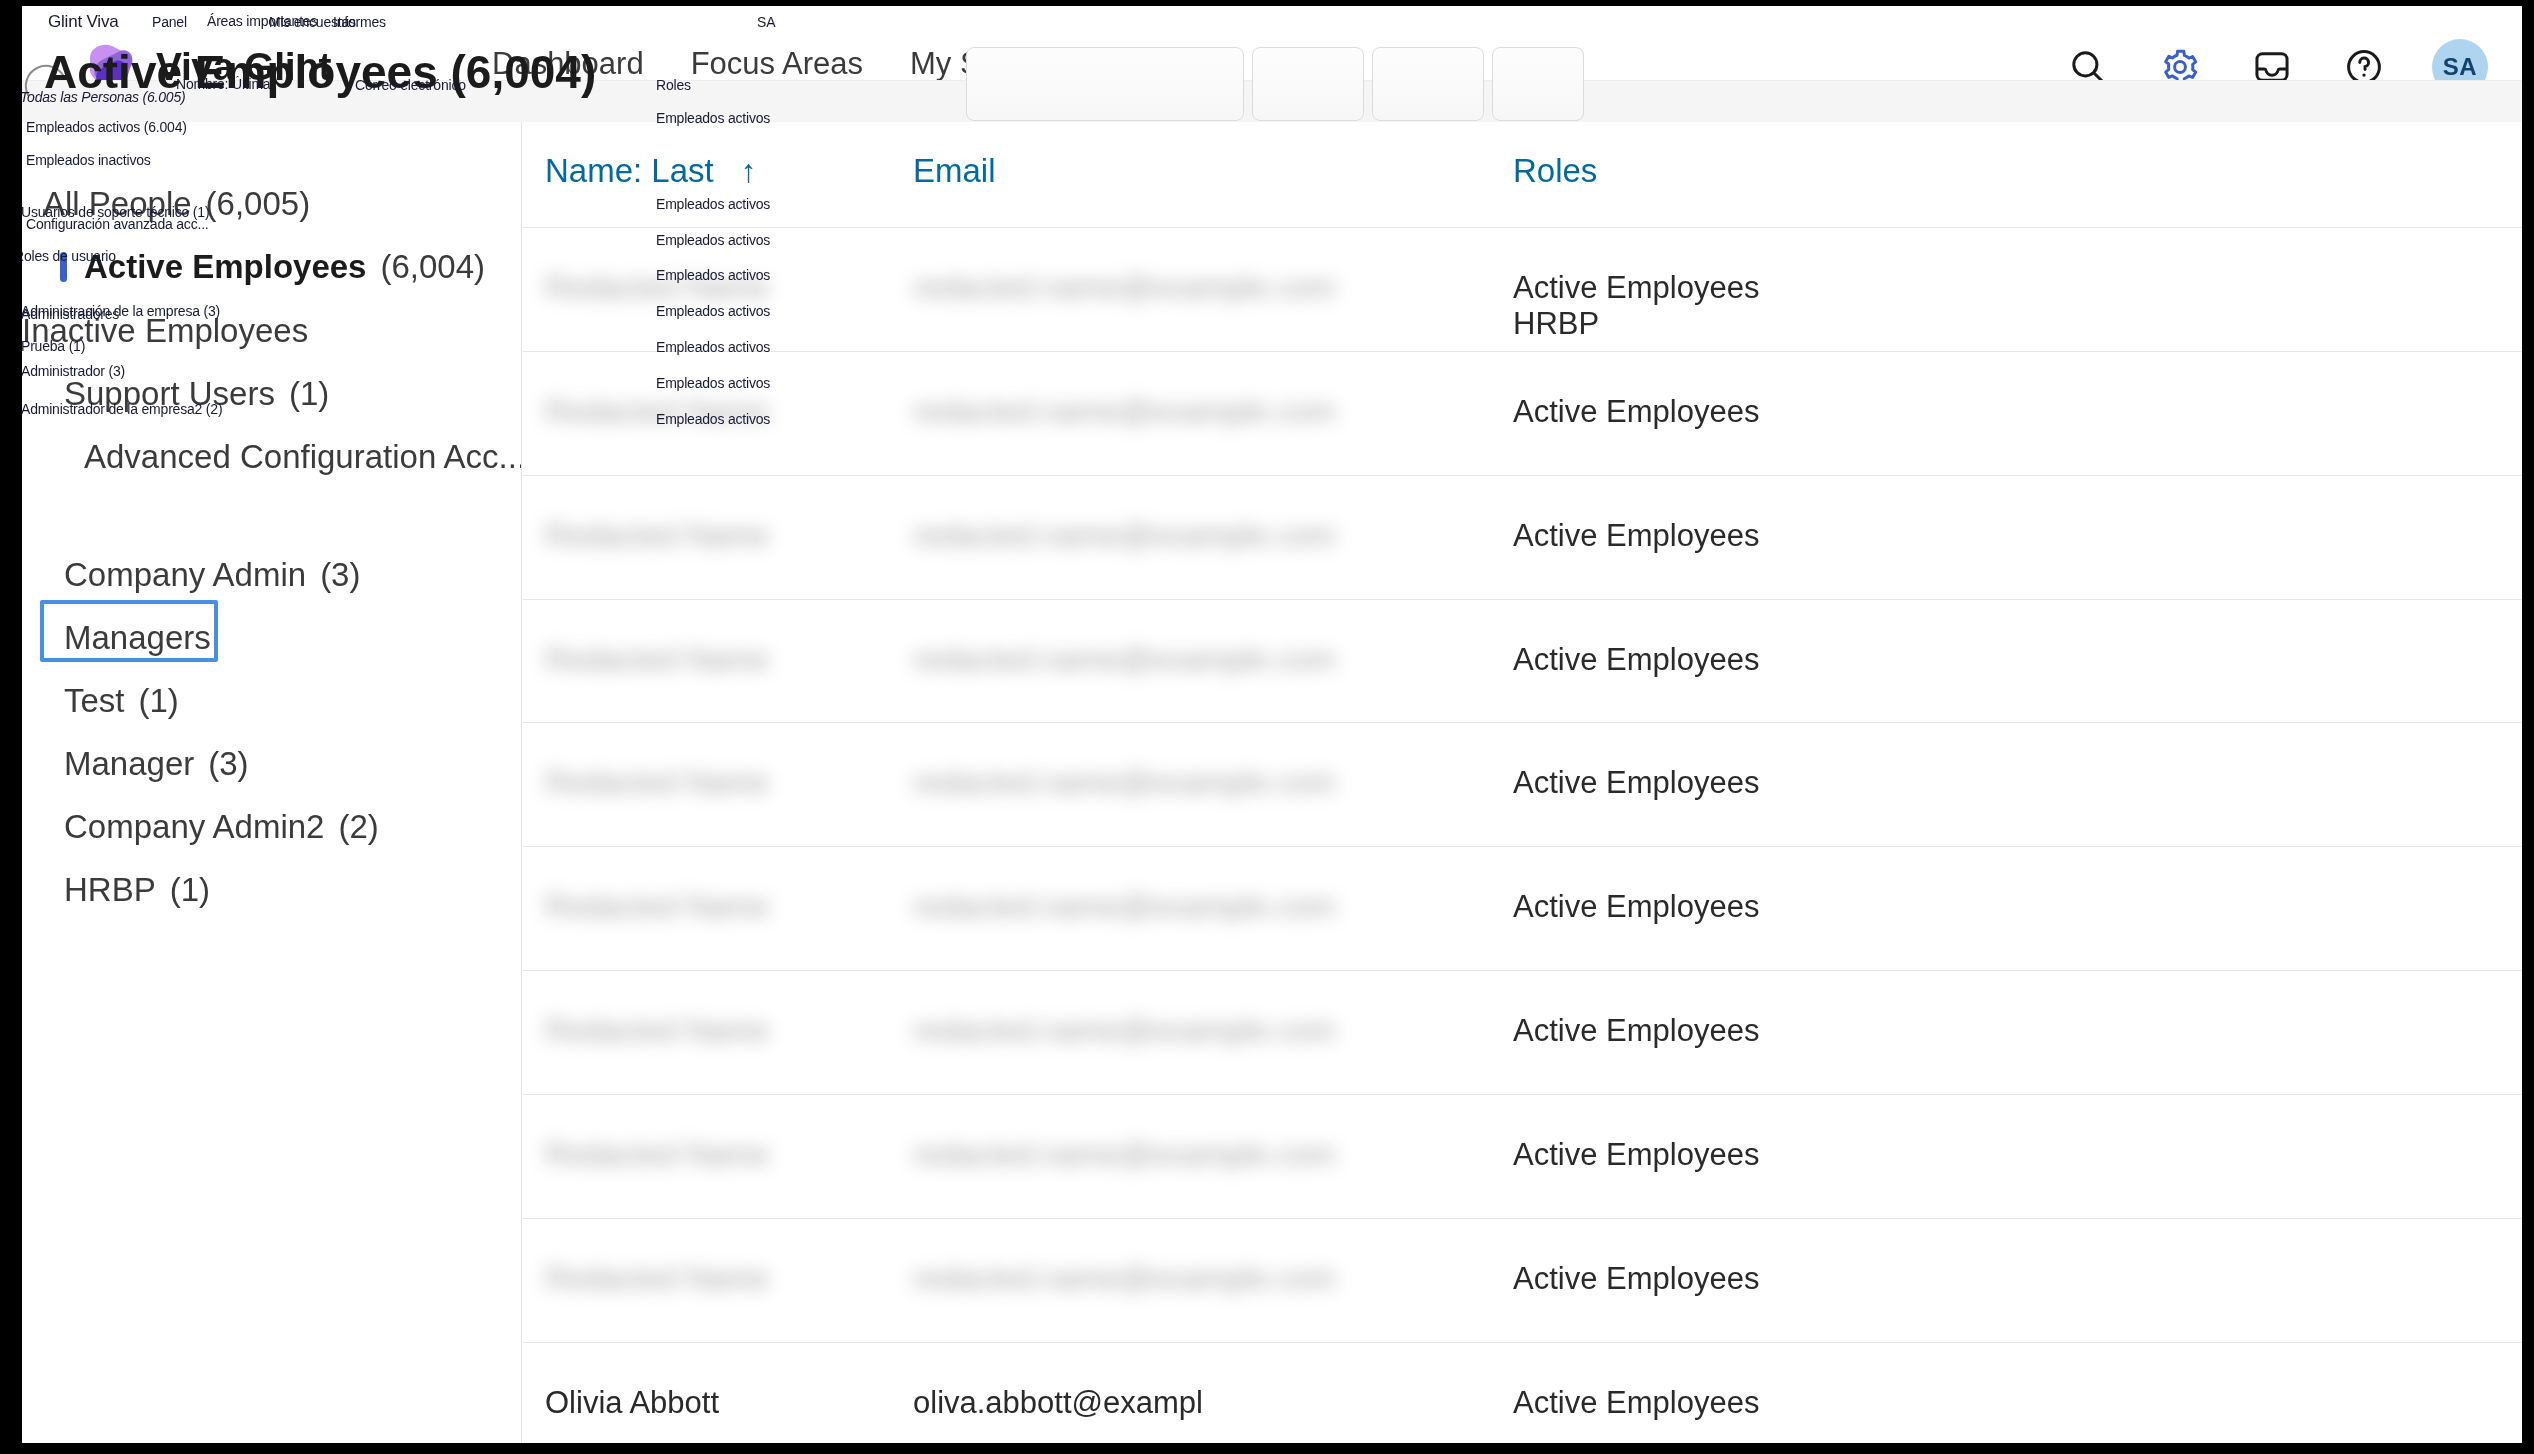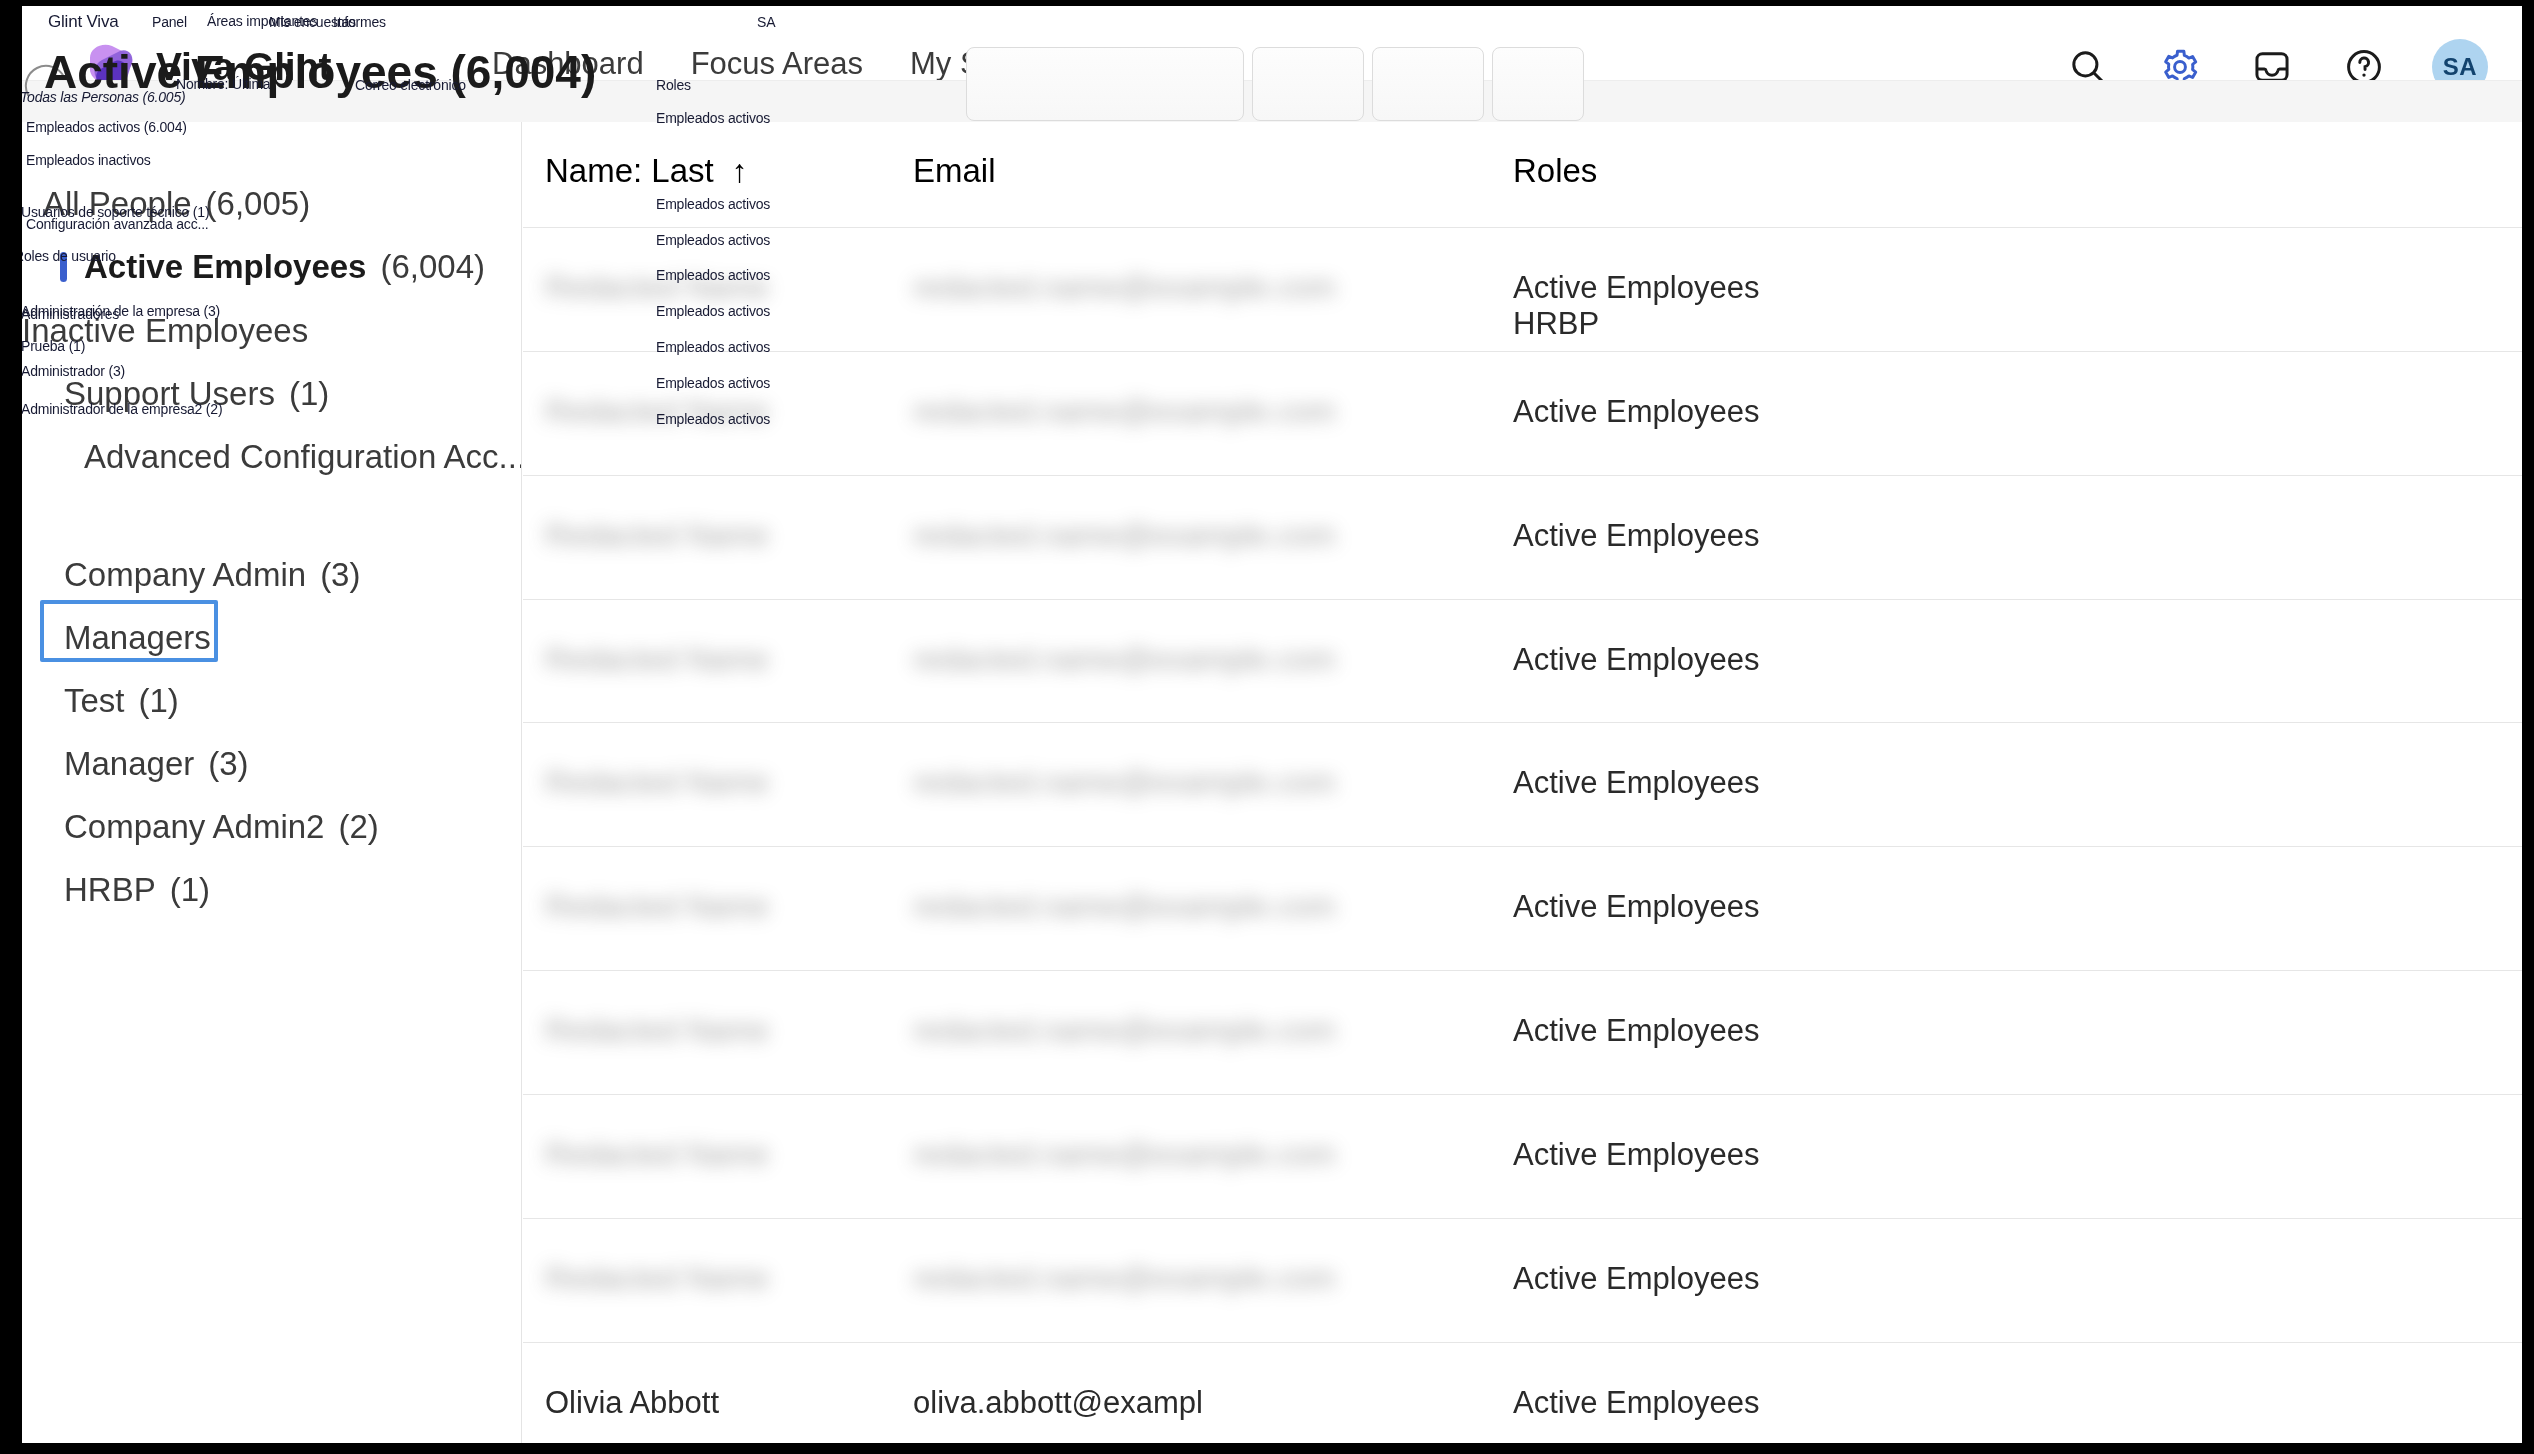--- a/index.html
+++ b/index.html
@@ -215,25 +215,25 @@
   }
   .trow {
     position: absolute;
     left: 0;
     width: 1999px;
     border-bottom: 1px solid #e6e6e6;
   }
   .th {
     position: absolute;
     font-size: 33px;
-    color: #000000;
-    white-space: nowrap;
-    display: flex;
-    align-items: center;
-    gap: 18px;
+    color: #0369a1;
+    white-space: nowrap;
+    display: flex;
+    align-items: center;
+    gap: 27px;
   }
   .cell {
     position: absolute;
     font-size: 31px;
     color: #2a2a2a;
     white-space: nowrap;
   }
   .blur {
     filter: blur(9px);
     color: #6e6e6e;

